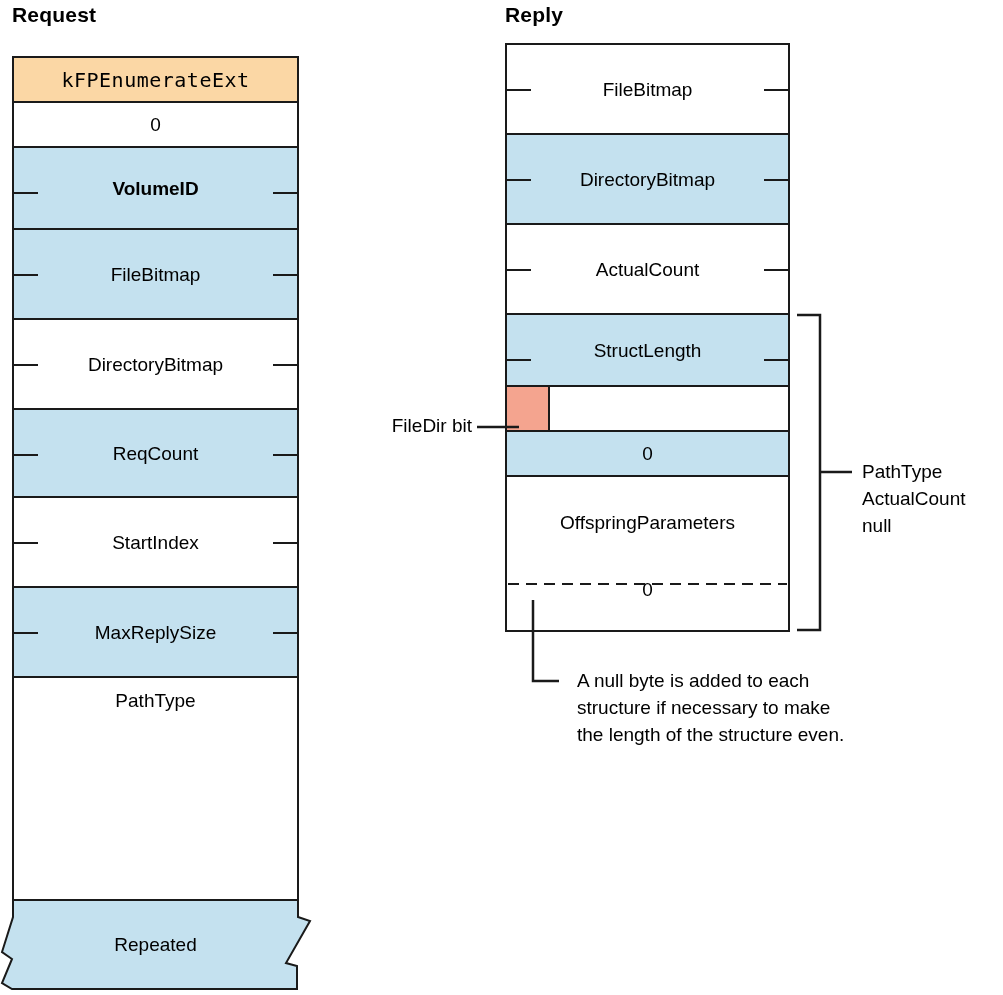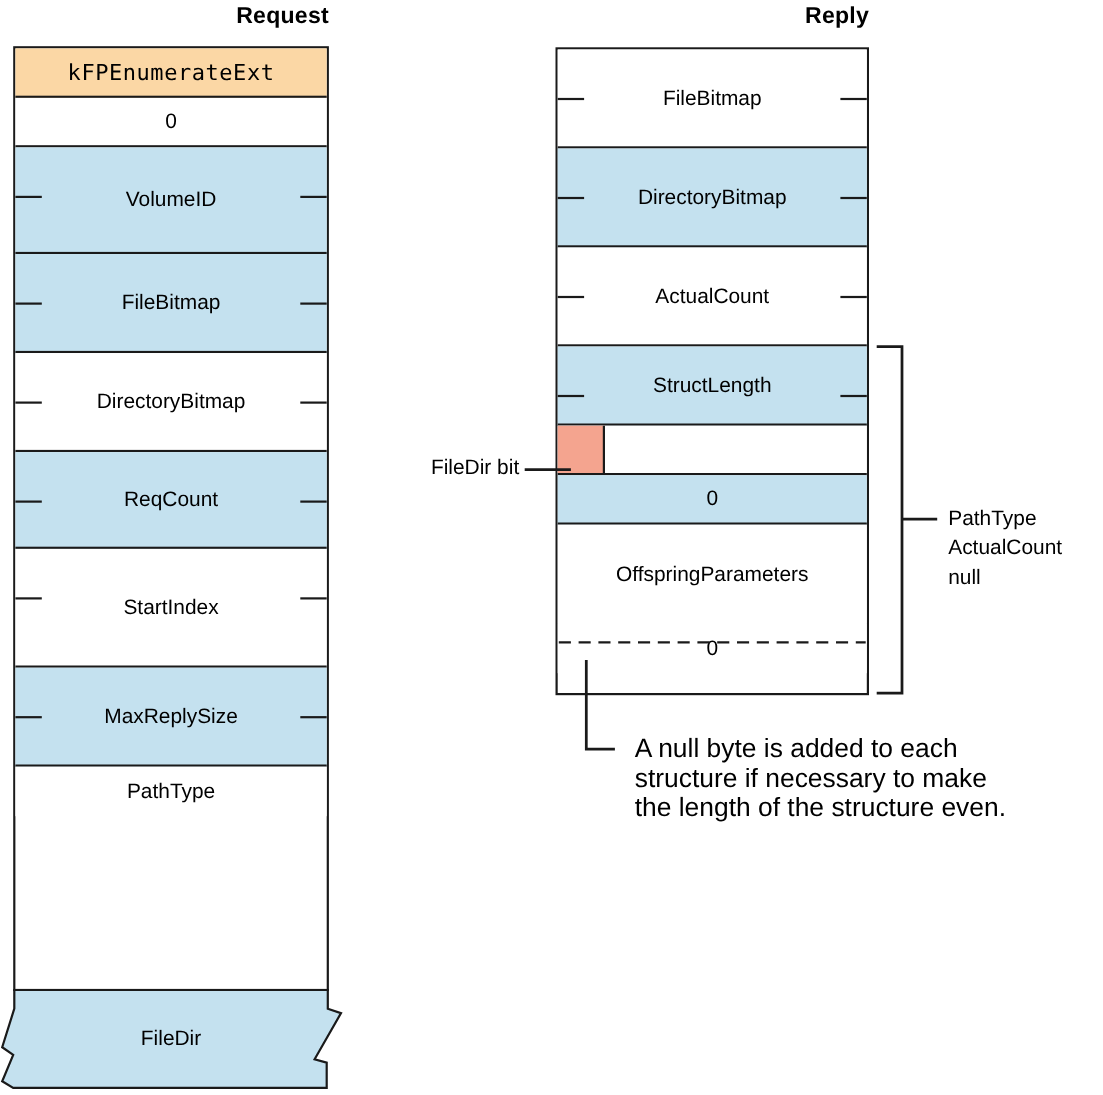--- a/index.html
+++ b/index.html
@@ -4,21 +4,21 @@
 <style>
   :root{
     --blue:#c4e1ef; --orange:#fbd7a5; --salmon:#f4a48f; --line:#1a1a1a; --bg:#ffffff;
   }
   html,body{margin:0;padding:0;background:var(--bg);}
   .canvas{
     position:relative; width:1003px; height:995px; background:var(--bg);
     font-family:"Liberation Sans", sans-serif; color:#000; overflow:hidden;
   }
   .col-title{
-    position:absolute; top:3px; text-align:right;
+    position:absolute; top:3px; text-align:left;
     font-size:21px; font-weight:bold; letter-spacing:.2px;
   }
   .col-box{
     position:absolute; box-sizing:border-box;
     border:2px solid var(--line); background:#fff;
   }
   .row{
     position:relative; box-sizing:border-box;
     display:flex; align-items:center; justify-content:center;
     border-bottom:2px solid var(--line);
@@ -43,59 +43,59 @@
   .filedir-label{
     position:absolute; left:330px; width:142px; top:414px;
     text-align:right; font-size:19px; line-height:1.3; white-space:nowrap;
   }
   .repeat-label{
     position:absolute; left:862px; top:458px;
     font-size:19px; line-height:27px;
   }
   .nullbyte-note{
     position:absolute; left:577px; top:667px;
-    font-size:24px; line-height:27px;
+    font-size:19px; line-height:27px;
   }
 </style>
 </head>
 <body>
 
 <div class="canvas">
 
   <div class="col-title" style="left:12px; width:287px;">Request</div>
   <div class="col-title" style="left:505px; width:285px;">Reply</div>
 
-  <div id="request-box" class="col-box" style="left:12px; top:42px; width:287px; height:859px;">
+  <div id="request-box" class="col-box" style="left:12px; top:56px; width:287px; height:859px;">
       <div class="row fill-orange mono" style="height: 45px;">
         <span class="row-label">kFPEnumerateExt</span>
       </div>
       <div class="row fill-white" style="height: 45px;">
         <span class="row-label">0</span>
       </div>
-      <div class="row fill-blue" style="height: 97px;">
+      <div class="row fill-blue" style="height: 82px; font-weight: bold;">
         <span class="row-label">VolumeID</span>
         <div class="tick left" style="top: 44px;"></div>
         <div class="tick right" style="top: 44px;"></div>
       </div>
       <div class="row fill-blue" style="height: 90px;">
         <span class="row-label">FileBitmap</span>
         <div class="tick left" style="top: 44px;"></div>
         <div class="tick right" style="top: 44px;"></div>
       </div>
       <div class="row fill-white" style="height: 90px;">
         <span class="row-label">DirectoryBitmap</span>
         <div class="tick left" style="top: 44px;"></div>
         <div class="tick right" style="top: 44px;"></div>
       </div>
       <div class="row fill-blue" style="height: 88px;">
         <span class="row-label">ReqCount</span>
         <div class="tick left" style="top: 44px;"></div>
         <div class="tick right" style="top: 44px;"></div>
       </div>
-      <div class="row fill-white" style="height: 108px;">
+      <div class="row fill-white" style="height: 90px;">
         <span class="row-label">StartIndex</span>
         <div class="tick left" style="top: 44px;"></div>
         <div class="tick right" style="top: 44px;"></div>
       </div>
       <div class="row fill-blue" style="height: 90px;">
         <span class="row-label">MaxReplySize</span>
         <div class="tick left" style="top: 44px;"></div>
         <div class="tick right" style="top: 44px;"></div>
       </div>
       <div class="row fill-white no-border" style="height: 45px;">
@@ -144,21 +144,21 @@
 
     <line x1="508" y1="584" x2="787" y2="584" style="stroke:var(--line); stroke-width:2; stroke-dasharray:11 7;"></line>
 
     <path d="M797,315 H820 V630 H797 M820,472 H852" style="fill:none; stroke:var(--line); stroke-width:2.5;"></path>
 
     <line x1="477" y1="427" x2="519" y2="427" style="stroke:var(--line); stroke-width:2.5;"></line>
 
     <path d="M533,600 V681 H559" style="fill:none; stroke:var(--line); stroke-width:2.5;"></path>
   </svg>
 
-  <div class="pathname-label">FileDir</div>
+  <div class="pathname-label">Repeated</div>
 
   <div class="filedir-label">FileDir bit</div>
 
   <div class="repeat-label">
     <div>PathType</div>
     <div>ActualCount</div>
     <div>null</div>
   </div>
 
   <div class="nullbyte-note">

